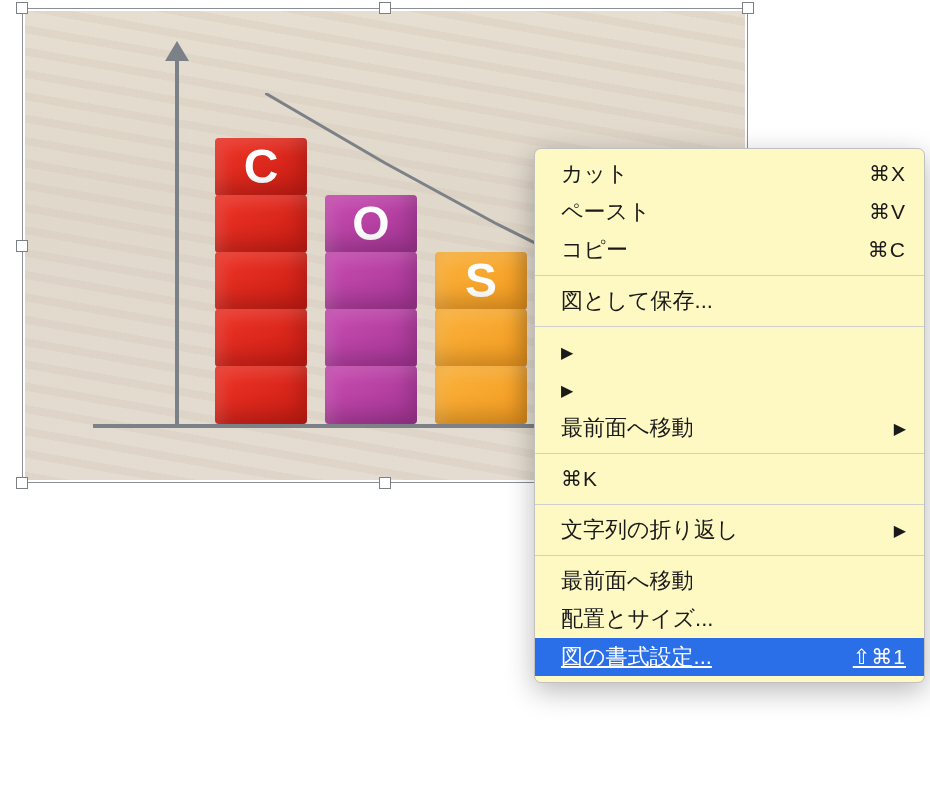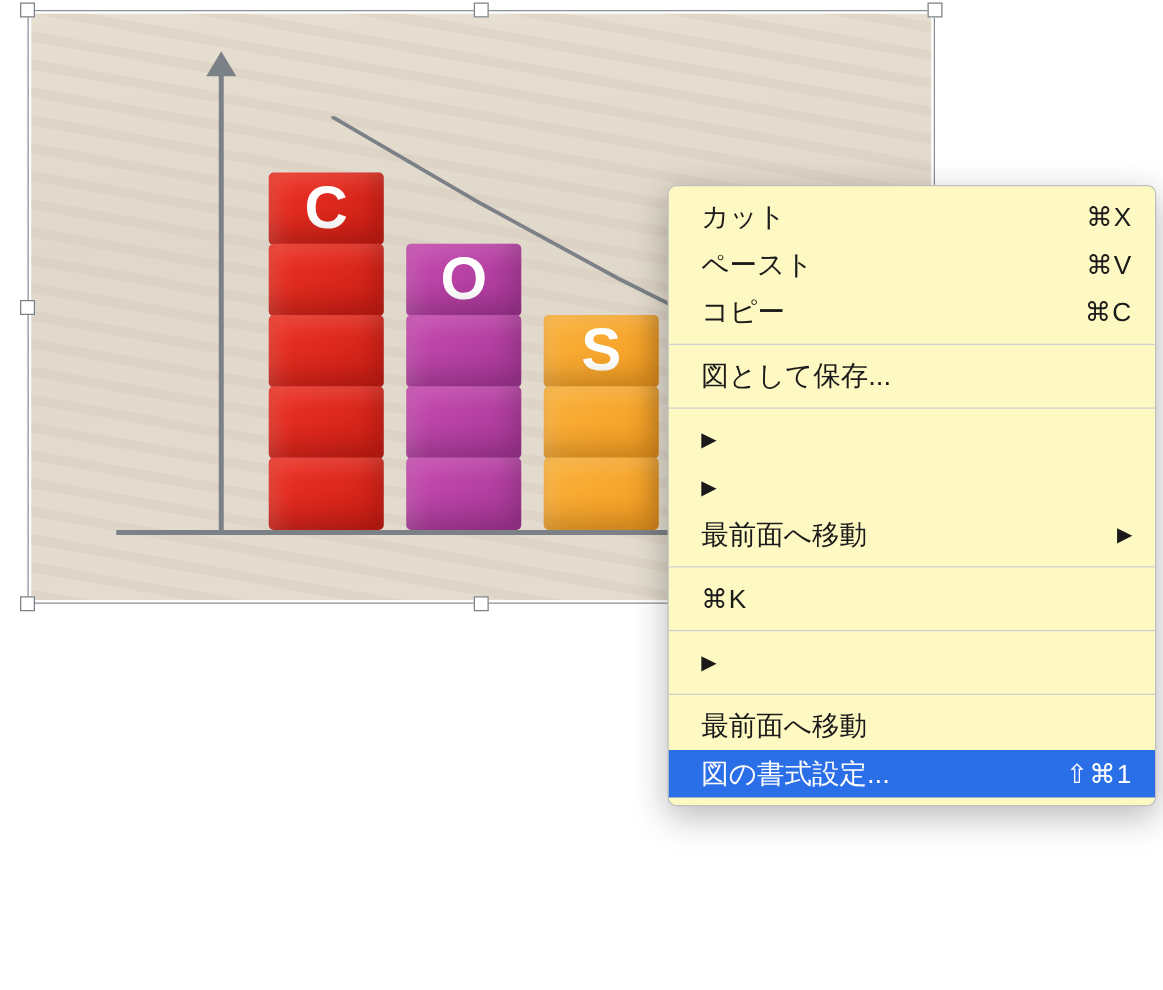--- a/index.html
+++ b/index.html
@@ -152,20 +152,21 @@
       font-family: -apple-system, Helvetica, Arial;
       letter-spacing: 1px;
     }
     .mi .arw {
       font-size: 16px;
       color: #1a1a1a;
     }
     .mi.selected {
       background: #2a6fe8;
       color: #ffffff;
+      text-decoration: underline;
     }
     .mi.selected .sc { color: #ffffff; }
     .sep {
       height: 1px;
       margin: 6px 0;
       background: #cfcfcf;
     }
   </style>
 </head>
 <body>
@@ -258,27 +259,32 @@
 
   <div class="sep"></div>
 
   <div class="mi">
     <span class="sc">⌘K</span>
   </div>
 
   <div class="sep"></div>
 
   <div class="mi">
+    <span>文字列の折り返し</span>
     <span class="arw">▶</span>
   </div>
 
   <div class="sep"></div>
 
   <div class="mi">
     <span>最前面へ移動</span>
+    <span></span>
+  </div>
+  <div class="mi">
+    <span>配置とサイズ...</span>
     <span></span>
   </div>
   <div class="mi selected">
     <span>図の書式設定...</span>
     <span class="sc">⇧⌘1</span>
   </div>
 
 </div>
 
 </body></html>

